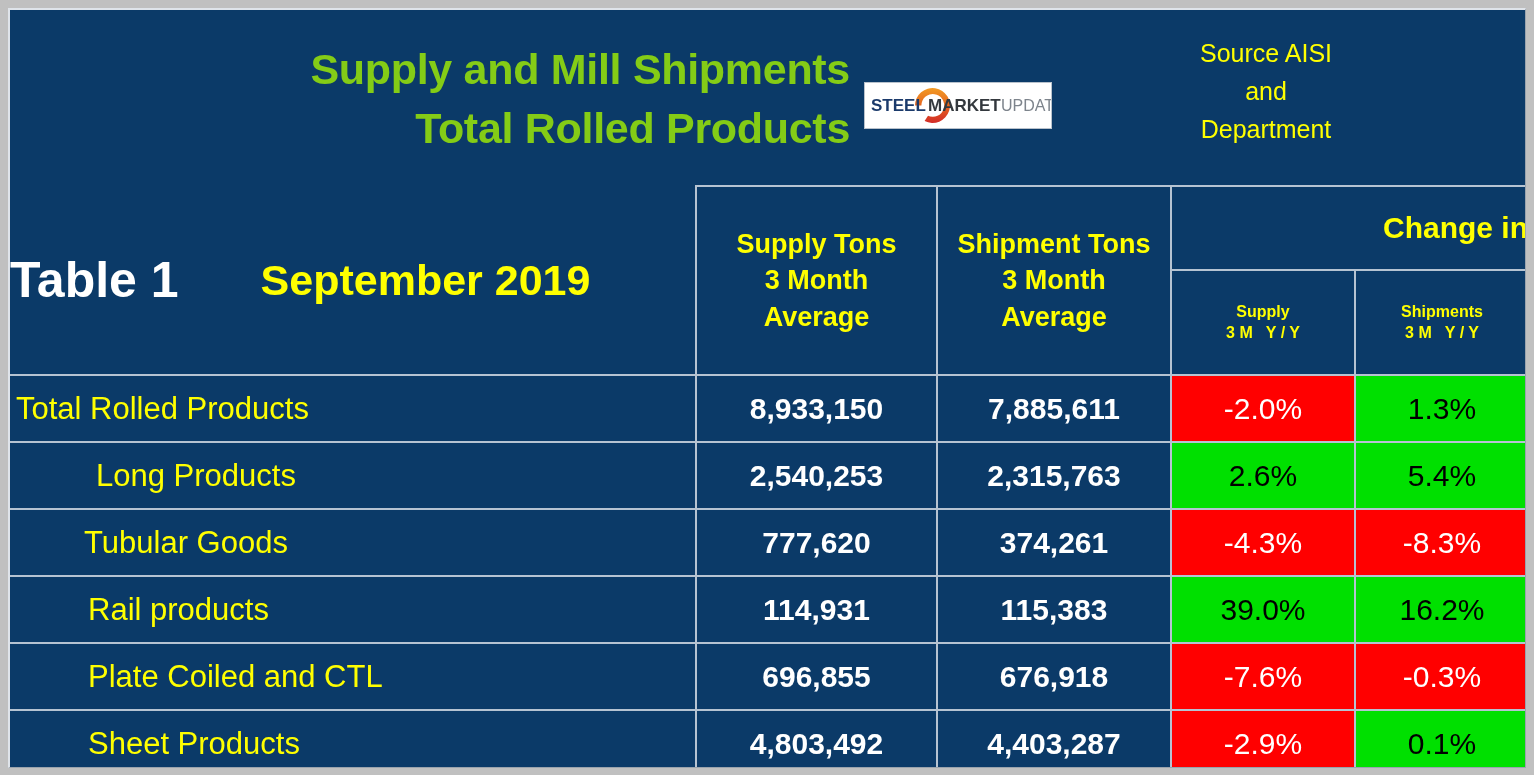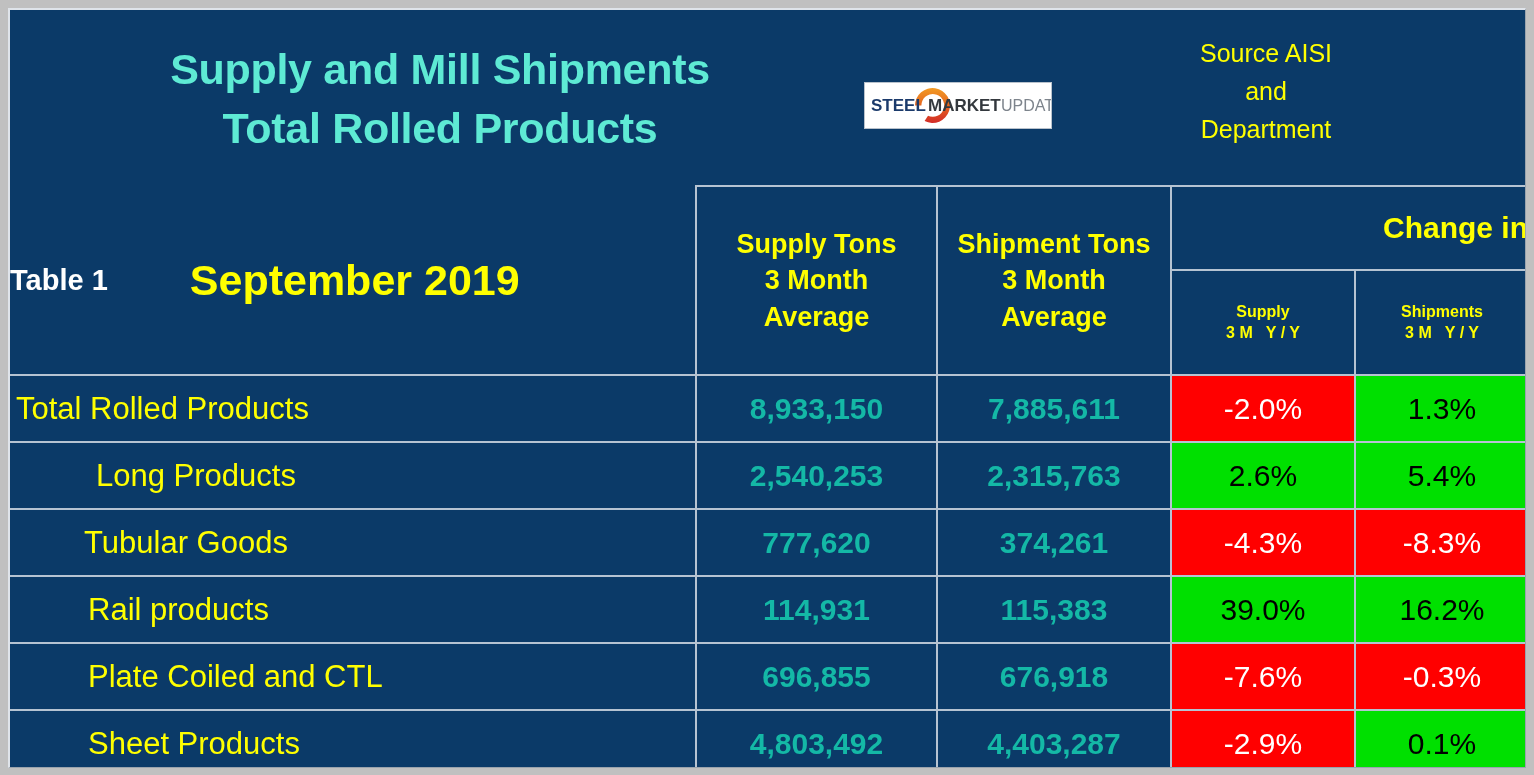--- a/index.html
+++ b/index.html
@@ -37,22 +37,22 @@
     left: 0; top: 0;
     width: 100%;
     height: 175px;
   }
 
   #title {
     position: absolute;
     left: 20px;
     top: 30px;
     width: 820px;
-    text-align: center;
-    color: #5eead4;
+    text-align: right;
+    color: #84cc16;
     font-weight: bold;
     font-size: 43px;
     line-height: 1.38;
     letter-spacing: -0.3px;
   }
   #title .line { display: block; white-space: nowrap; }
 
   
   #logo {
     position: absolute;
@@ -131,21 +131,21 @@
     line-height: 1.3;
     text-align: center;
   }
   .hdr-sub .line { display: block; white-space: pre; }
 
   
   #caption-cell { padding-left: 34px; }
   .cap-table {
     color: #ffffff;
     font-weight: bold;
-    font-size: 29px;
+    font-size: 50px;
     display: inline-block;
     vertical-align: middle;
     text-align: right;
   }
   .cap-month {
     color: #ffff00;
     font-weight: bold;
     font-size: 43px;
     display: inline-block;
     vertical-align: middle;
@@ -154,21 +154,21 @@
 
   
   .rowlabel {
     color: #ffff00;
     font-size: 31px;
     font-weight: normal;
     text-align: left;
     white-space: nowrap;
   }
   .num {
-    color: #14b8a6;
+    color: #ffffff;
     font-weight: bold;
     font-size: 30px;
     text-align: center;
   }
   .pct {
     font-size: 30px;
     font-weight: normal;
     text-align: center;
   }
   .pct.neg { background: #ff0000 !important; color: #ffffff; }

